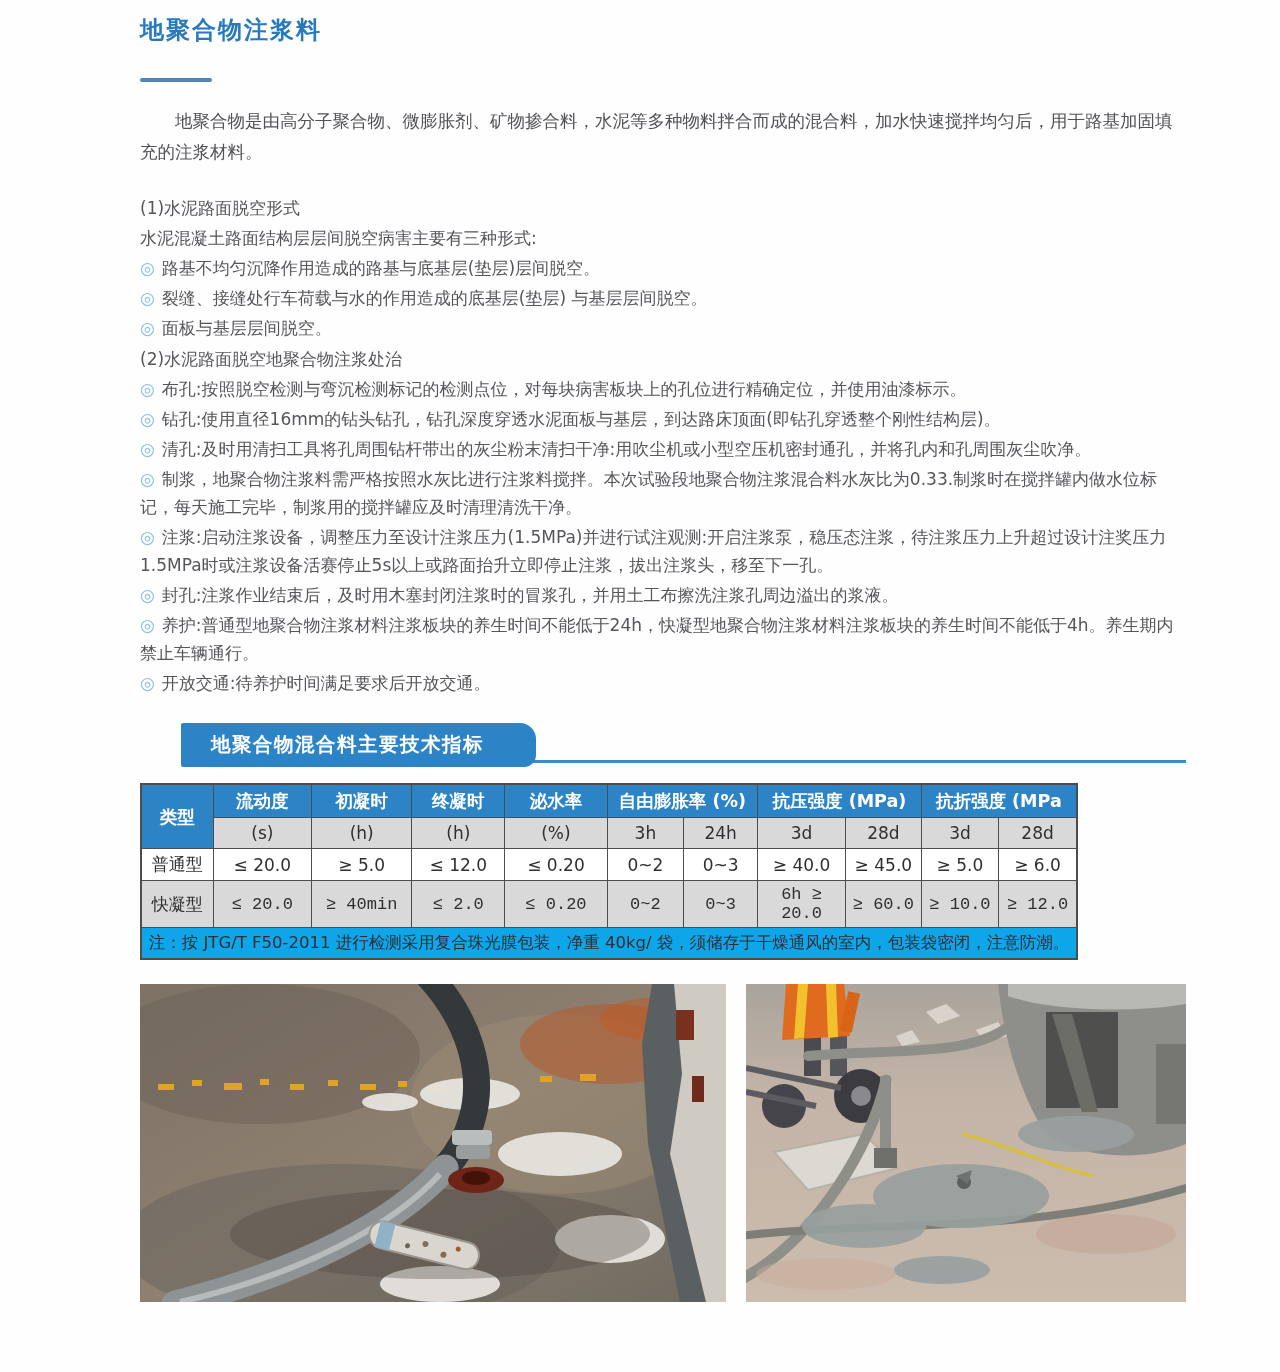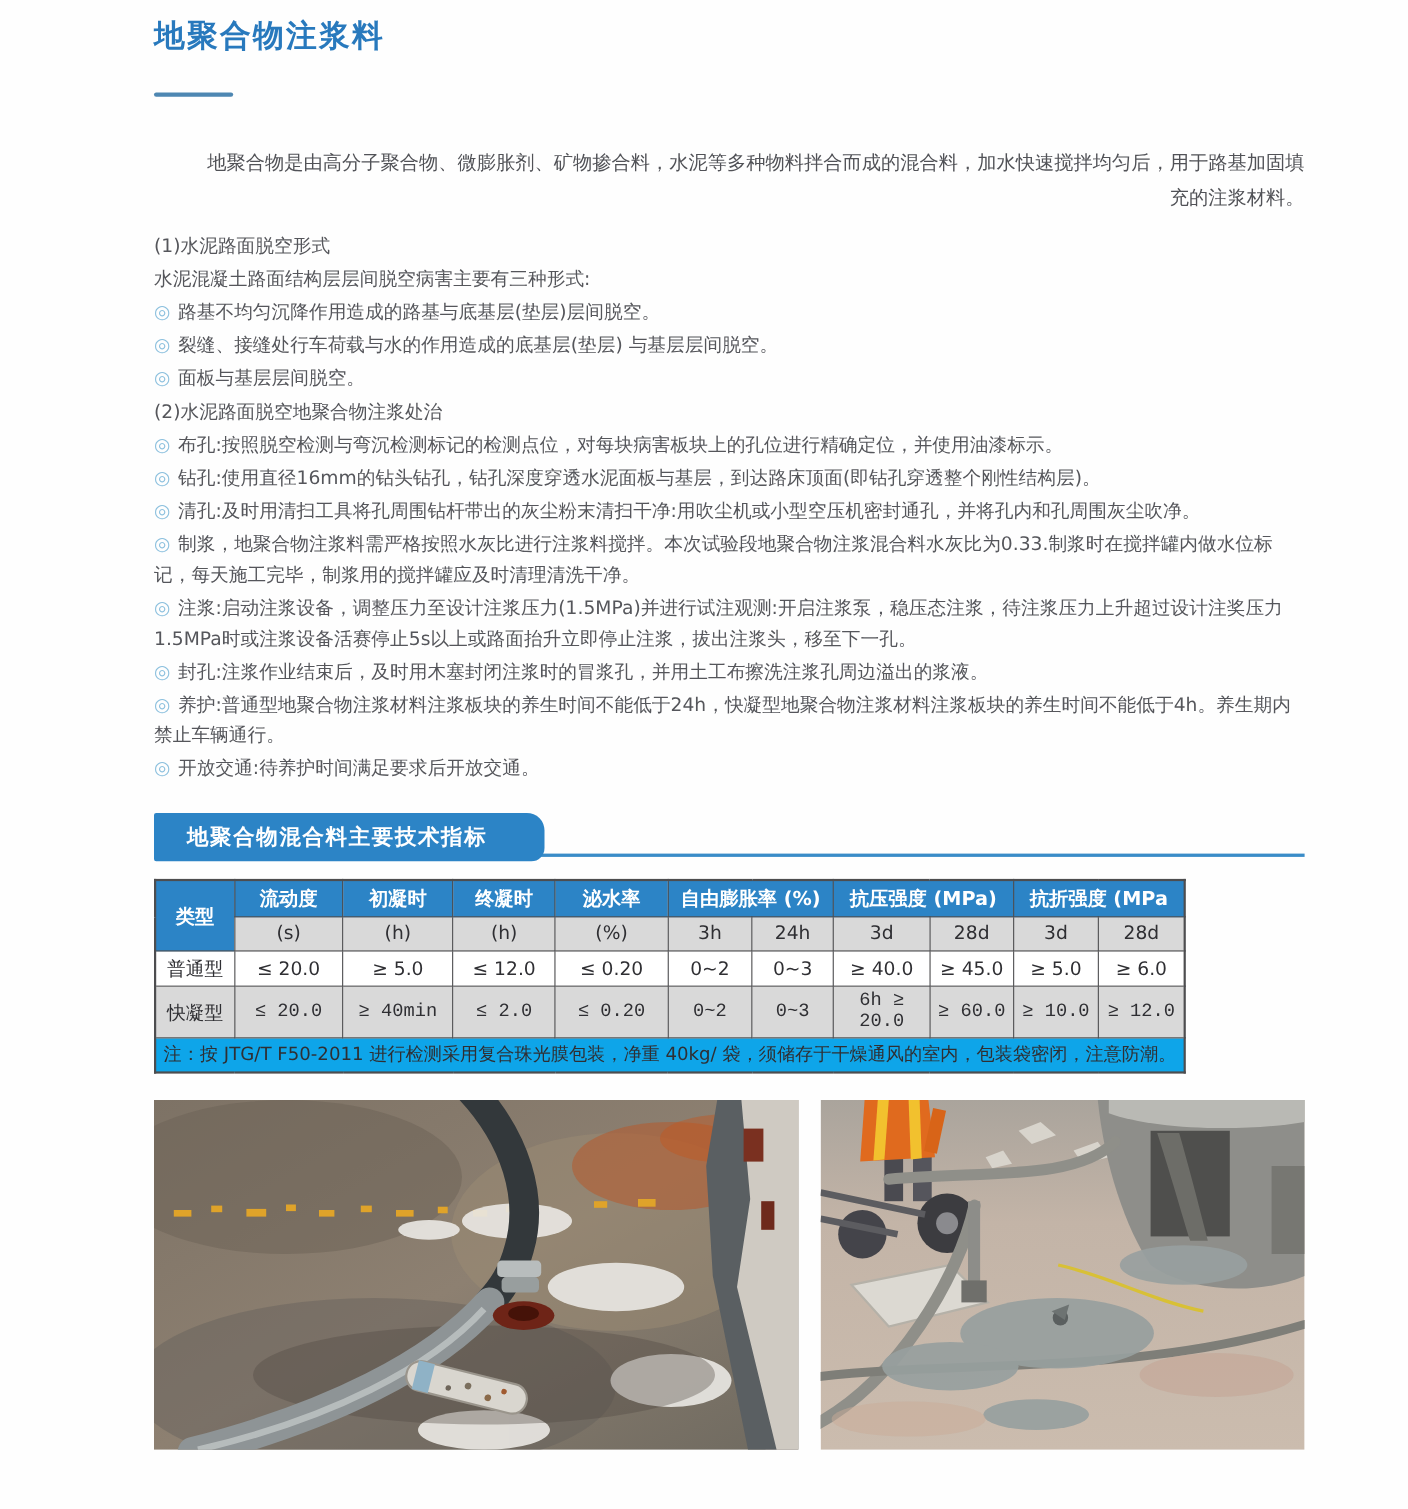--- a/index.html
+++ b/index.html
@@ -5,59 +5,58 @@
   * { box-sizing: border-box; margin: 0; padding: 0; }
   html, body { width: 1280px; height: 1372px; overflow: hidden; }
   body {
     background: #fefefe;
     font-family: "DejaVu Sans", sans-serif;
     color: #54555a;
   }
   .page { padding: 14px 94px 0 140px; }
 
   .doc-title {
-    font-size: 28px;
+    font-size: 24px;
     font-weight: bold;
     color: #2879bd;
     letter-spacing: 2px;
   }
   .title-underline {
     width: 72px; height: 4px;
     background: #4e87b2;
     border-radius: 2px;
     margin-top: 32px;
   }
   .intro {
-    margin-top: 46px;
+    margin-top: 24px;
     font-size: 17.5px;
     line-height: 1.78;
     text-indent: 2em;
     color: #515257;
-    text-align: right;
   }
 
   .banner-wrap { position: relative; margin-top: 32px; height: 40px; }
-  .banner-wrap.second { margin-top: 26px; }
+  .banner-wrap.second { margin-top: 26px; margin-left: 41px; }
   .banner-line {
     position: absolute; left: 0; right: 0; bottom: 0;
     height: 3px; background: #3a8cc8;
   }
   .banner-box {
     position: relative; z-index: 1;
     display: inline-block;
     background: #2c84c6;
     color: #fff;
     font-size: 19.5px;
     font-weight: bold;
     letter-spacing: 1.5px;
     padding: 8px 52px 9px 30px;
     border-radius: 2px 16px 12px 2px;
   }
 
-  .body-list { margin-top: 14px; }
+  .body-list { margin-top: 26px; }
   .body-list p {
     font-size: 17px;
     line-height: 1.65;
     margin: 2px 0;
     color: #55565b;
   }
   .blt {
     color: #8cc0de;
     font-size: 17px;
     margin-right: 7px;

